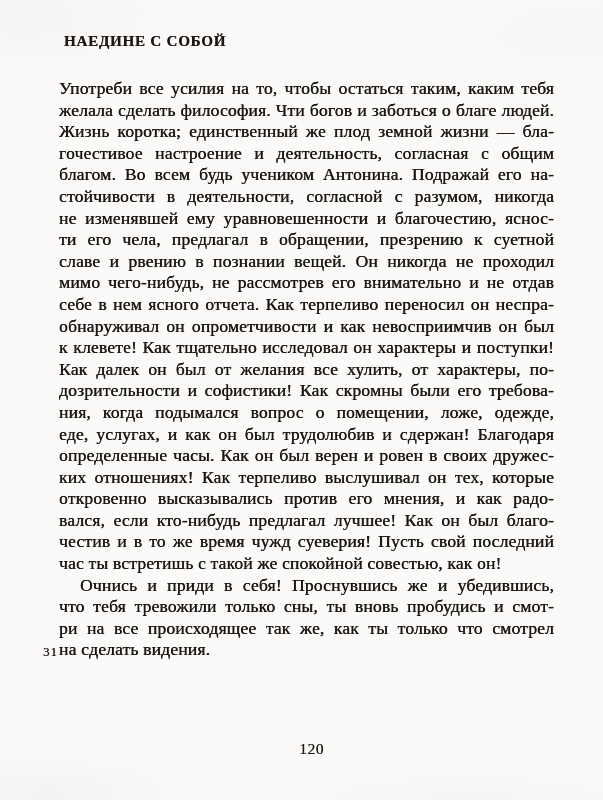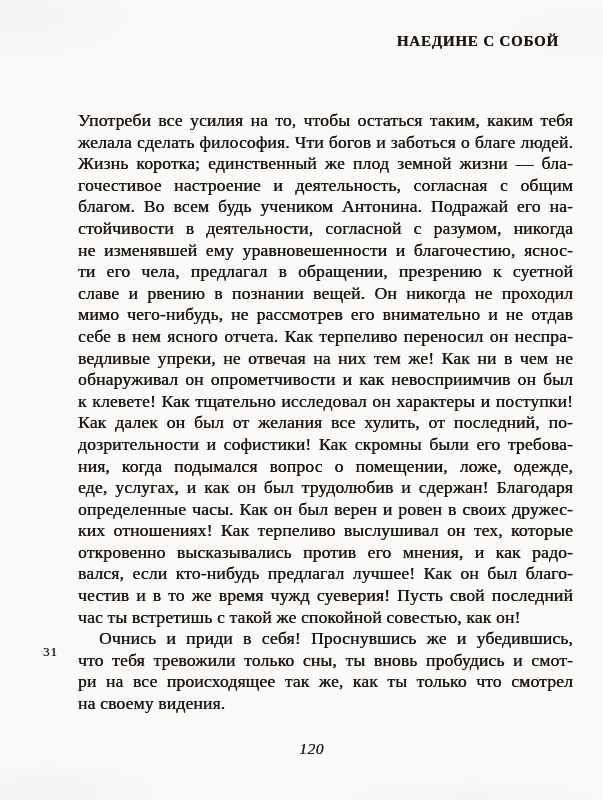--- a/index.html
+++ b/index.html
@@ -16,29 +16,29 @@
     background:
       radial-gradient(220px 60px at 8% 99%, rgba(110,110,110,0.05), transparent 70%),
       radial-gradient(300px 50px at 78% 100%, rgba(110,110,110,0.04), transparent 70%),
       radial-gradient(240px 90px at 4% 2%, rgba(110,110,110,0.045), transparent 70%),
       radial-gradient(200px 70px at 96% 4%, rgba(110,110,110,0.03), transparent 70%),
       #fbfaf8;
   }
   .running-header {
     position: absolute;
     left: 64px; top: 33px; width: 495px;
-    text-align: right;
+    text-align: left;
     font-size: 15px;
     font-weight: 700;
     letter-spacing: 0.8px;
     text-shadow: 0.3px 0 0 rgba(26,22,19,0.8);
   }
   .textblock {
     position: absolute;
-    left: 78px; top: 78px; width: 495px; margin-top: 32px;
+    left: 59px; top: 78px; width: 495px;
   }
   .line {
     height: 21.6px;
     line-height: 21.6px;
     font-size: 17.6px;
     letter-spacing: 0.15px;
     white-space: normal;
     text-align: justify;
     text-align-last: justify;
     text-shadow: 0.35px 0 0 rgba(26,22,19,0.85), 0 0.3px 0.4px rgba(26,22,19,0.3);
@@ -56,21 +56,20 @@
     letter-spacing: 1px;
     text-shadow: 0.3px 0 0 rgba(26,22,19,0.8);
   }
   .page-number {
     position: absolute;
     left: 64px; top: 740px; width: 495px;
     text-align: center;
     font-size: 15.5px;
     letter-spacing: 0.5px;
     text-shadow: 0.3px 0 0 rgba(26,22,19,0.8);
-    font-style: italic;
   }
 </style>
 </head>
 <body>
 
 <div class="page">
 
   <div class="running-header">НАЕДИНЕ С СОБОЙ</div>
 
   <div class="margin-number">31</div>
@@ -80,34 +79,33 @@
     <div class="line">желала сделать философия. Чти богов и заботься о благе людей.</div>
     <div class="line">Жизнь коротка; единственный же плод земной жизни — бла-</div>
     <div class="line">гочестивое настроение и деятельность, согласная с общим</div>
     <div class="line">благом. Во всем будь учеником Антонина. Подражай его на-</div>
     <div class="line">стойчивости в деятельности, согласной с разумом, никогда</div>
     <div class="line">не изменявшей ему уравновешенности и благочестию, яснос-</div>
     <div class="line">ти его чела, предлагал в обращении, презрению к суетной</div>
     <div class="line">славе и рвению в познании вещей. Он никогда не проходил</div>
     <div class="line">мимо чего-нибудь, не рассмотрев его внимательно и не отдав</div>
     <div class="line">себе в нем ясного отчета. Как терпеливо переносил он неспра-</div>
-    <div class="line">ведливые упреки, не отвечая на них тем же! Как ни в чем не</div>
     <div class="line">обнаруживал он опрометчивости и как невосприимчив он был</div>
     <div class="line">к клевете! Как тщательно исследовал он характеры и поступки!</div>
-    <div class="line">Как далек он был от желания все хулить, от последний, по-</div>
+    <div class="line">Как далек он был от желания все хулить, от характеры, по-</div>
     <div class="line">дозрительности и софистики! Как скромны были его требова-</div>
     <div class="line">ния, когда подымался вопрос о помещении, ложе, одежде,</div>
     <div class="line">еде, услугах, и как он был трудолюбив и сдержан! Благодаря</div>
     <div class="line">определенные часы. Как он был верен и ровен в своих дружес-</div>
     <div class="line">ких отношениях! Как терпеливо выслушивал он тех, которые</div>
     <div class="line">откровенно высказывались против его мнения, и как радо-</div>
     <div class="line">вался, если кто-нибудь предлагал лучшее! Как он был благо-</div>
     <div class="line">честив и в то же время чужд суеверия! Пусть свой последний</div>
     <div class="line last">час ты встретишь с такой же спокойной совестью, как он!</div>
     <div class="line indent">Очнись и приди в себя! Проснувшись же и убедившись,</div>
     <div class="line">что тебя тревожили только сны, ты вновь пробудись и смот-</div>
     <div class="line">ри на все происходящее так же, как ты только что смотрел</div>
-    <div class="line last">на своему видения.</div>
+    <div class="line last">на сделать видения.</div>
   </div>
 
   <div class="page-number">120</div>
 
 </div>
 
 </body></html>

